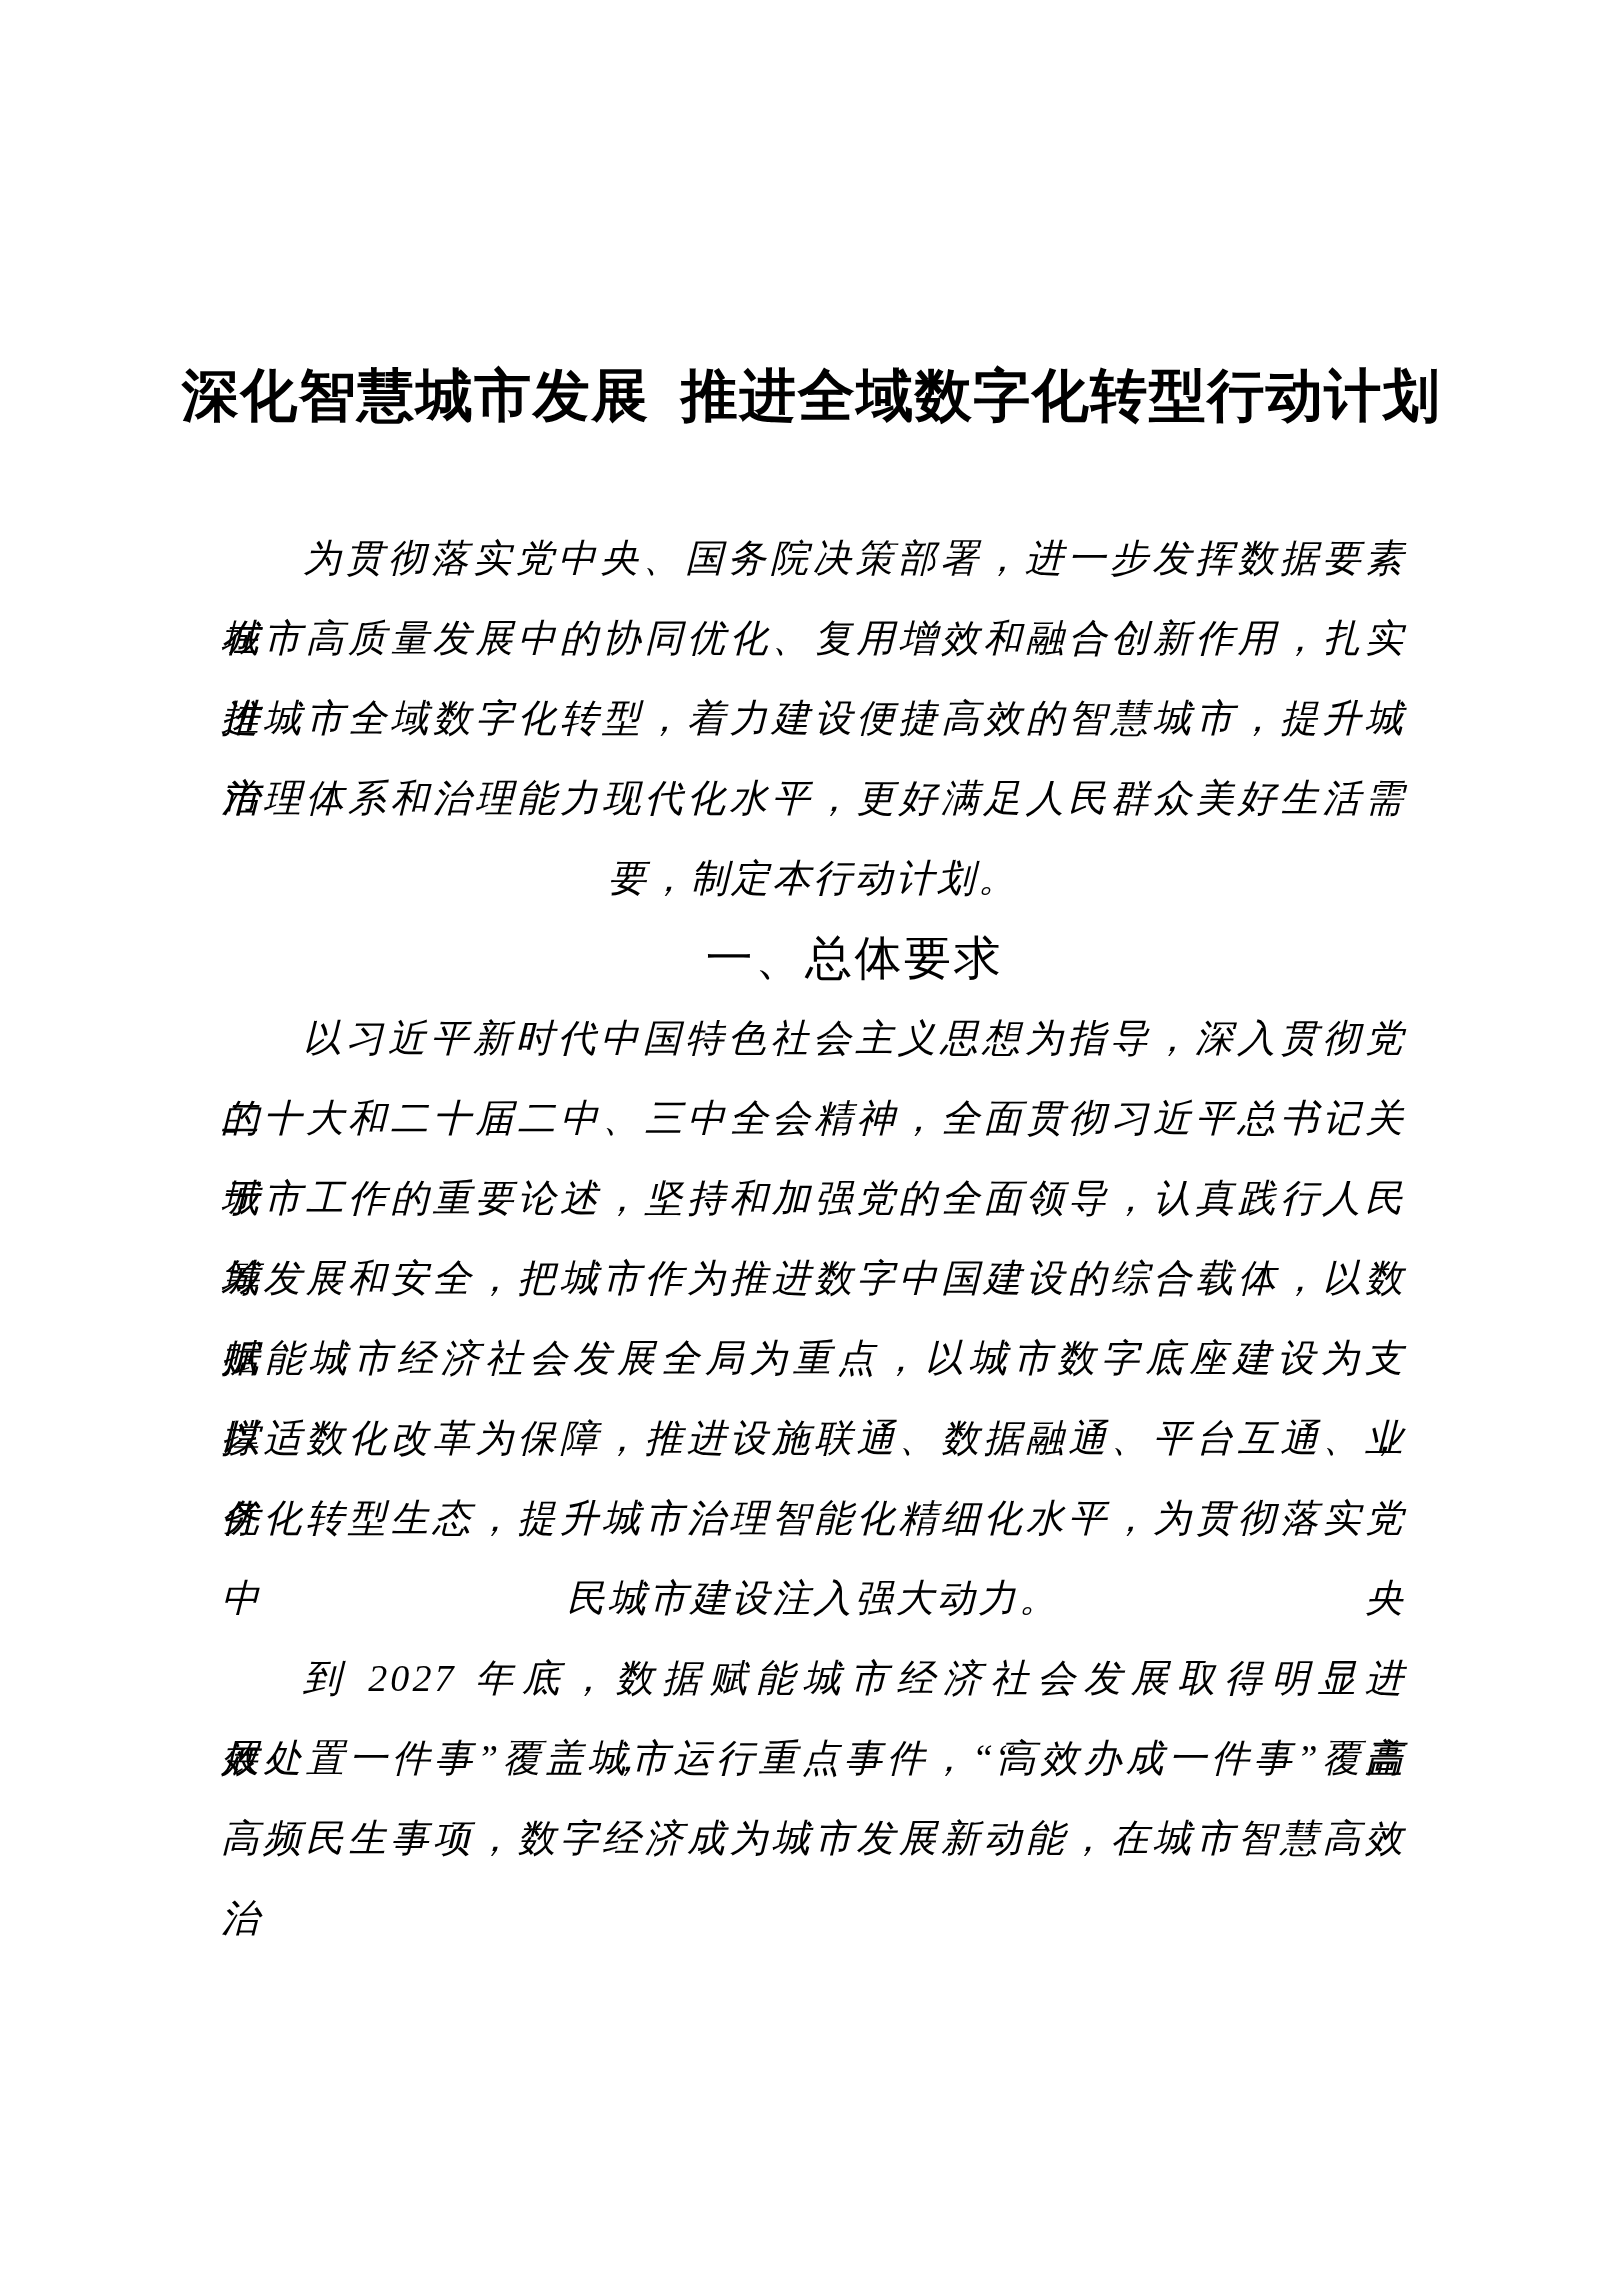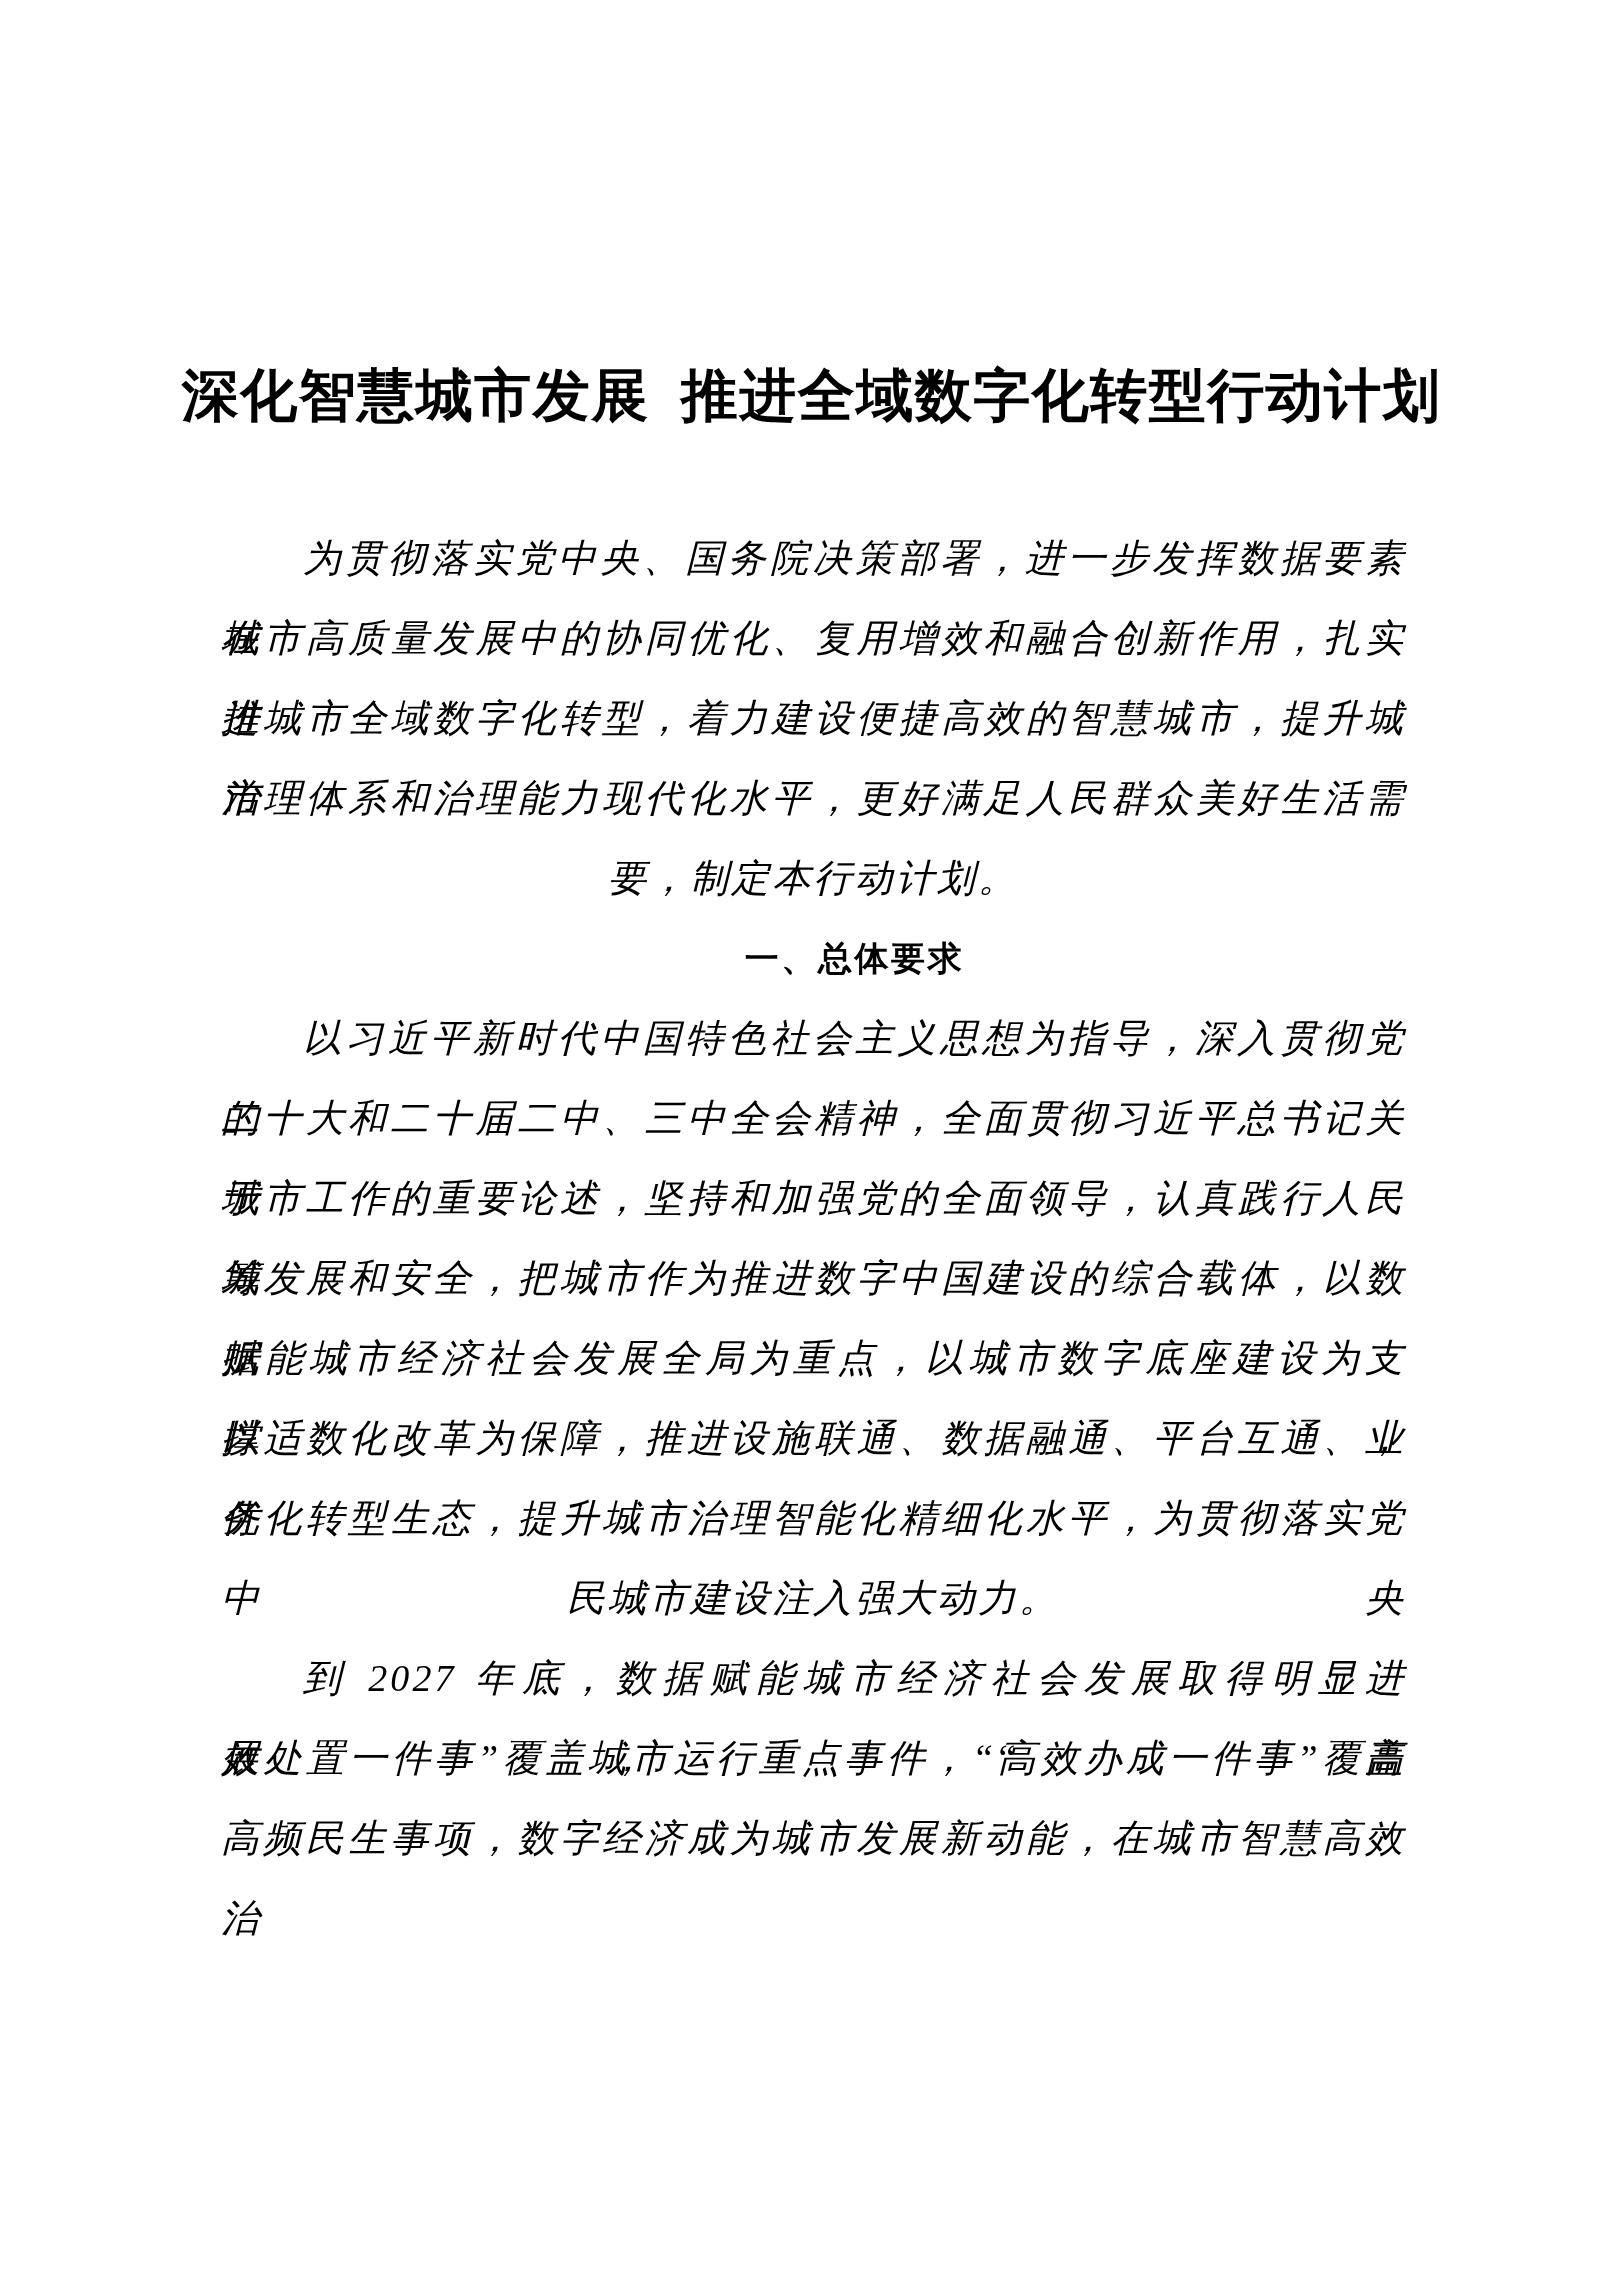--- a/index.html
+++ b/index.html
@@ -48,23 +48,23 @@
   .line.just {
     white-space: normal;
     text-align: justify;
     text-align-last: justify;
   }
   .line.indent {
     text-indent: 82px;
   }
   .line.heading {
     font-style: normal;
-    font-weight: 700;
+    font-weight: 400;
     font-family: "Liberation Sans", sans-serif;
-    font-size: 34px;
+    font-size: 47px;
     letter-spacing: 2.6px;
   }
 </style>
 </head>
 <body>
 
 <div class="page">
 
   <div class="doc-title">深化智慧城市发展 推进全域数字化转型行动计划</div>
 

